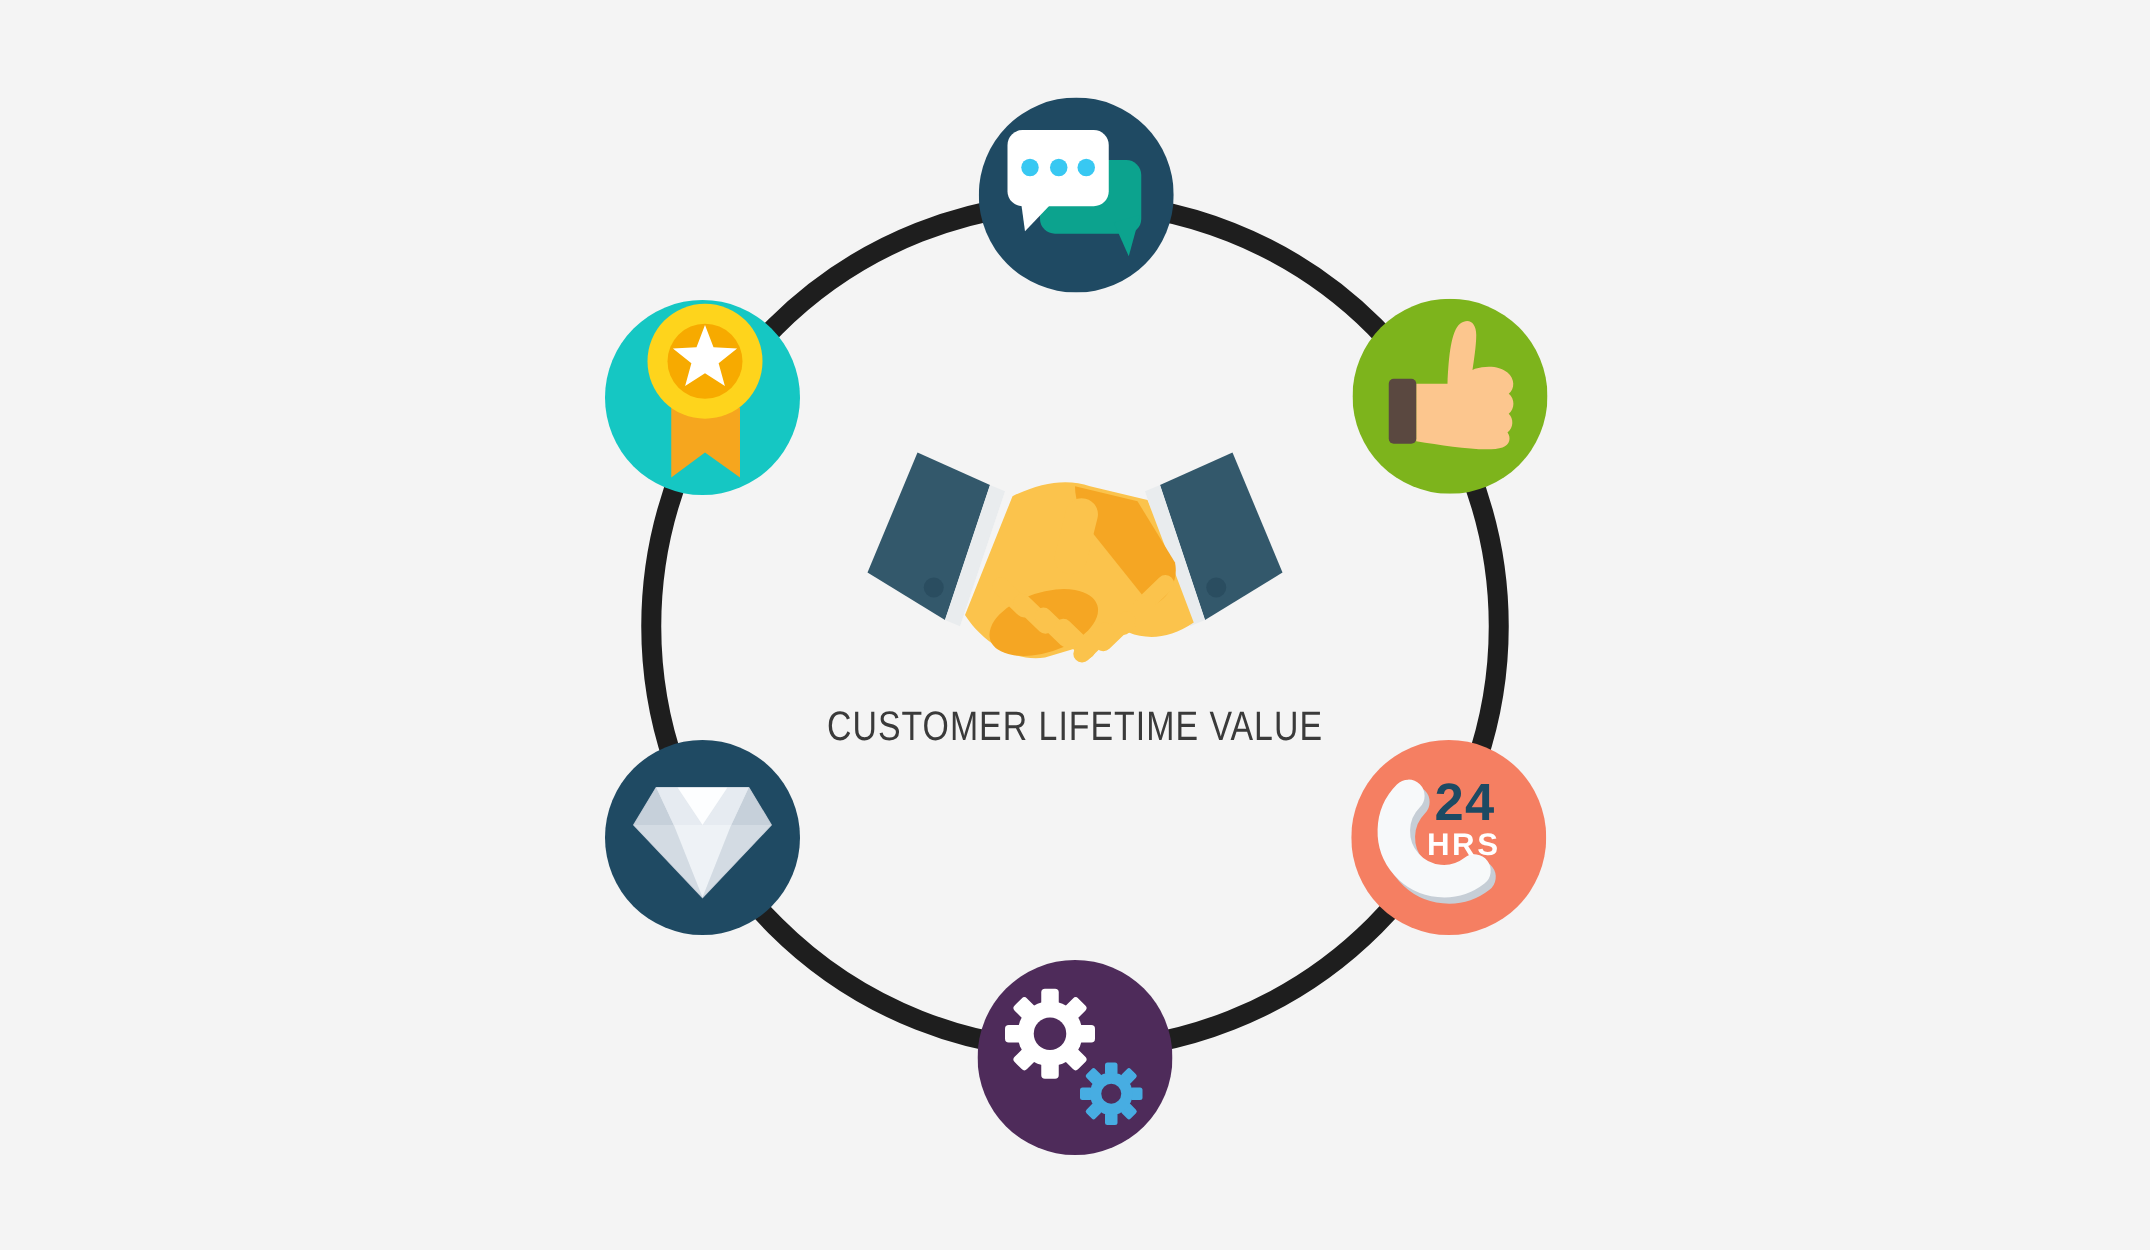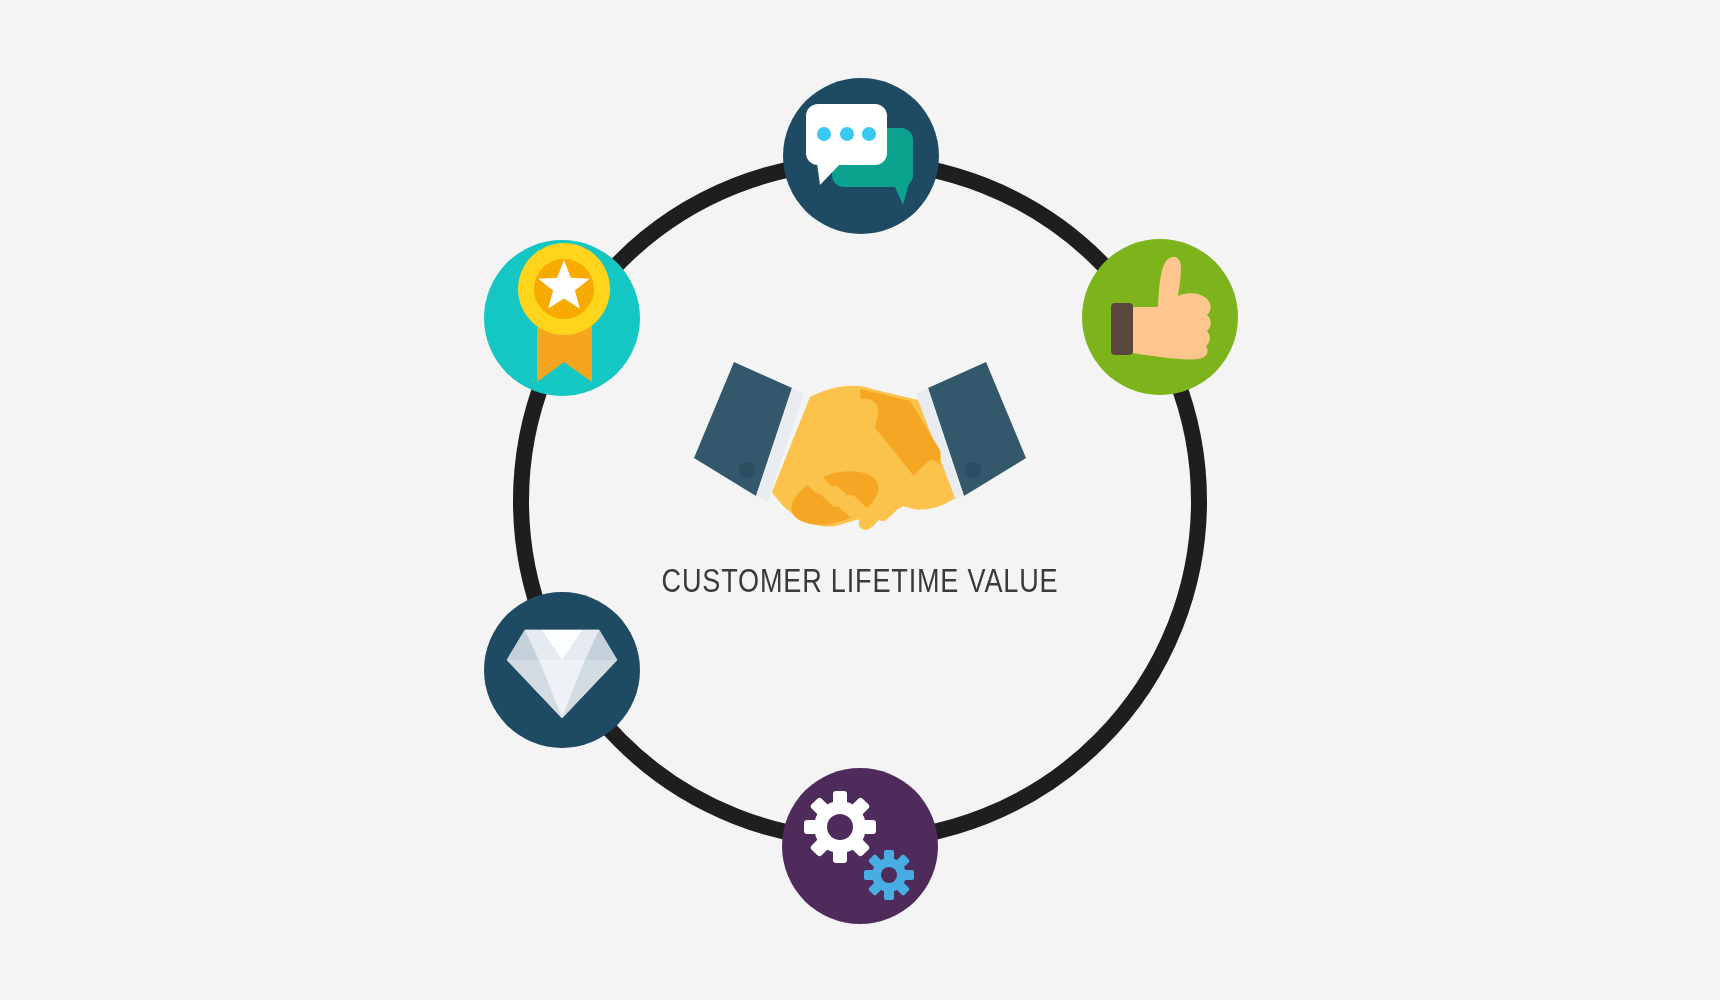--- a/index.html
+++ b/index.html
@@ -85,20 +85,31 @@
   <div class="node n-thumbs">
     <svg viewBox="0 0 156 156">
       <circle cx="78" cy="78" r="78" fill="#7db41c"></circle>
       <g>
         <path d="M51,68 L76,68 C77,45 79,26 86,20 C93,15 99,19 99,29 C99,38 97,50 96,57 L98,56 C108,53 118,54 124,59 C130,64 130,72 125,76 C130,80 130,88 125,92 C129,96 129,103 124,107 C127,111 126,117 120,119 C108,123 76,118 51,114 Z" fill="#fcc68e"></path>
         <rect x="29" y="64" width="22" height="52" rx="4" fill="#5a4840"></rect>
       </g>
     </svg>
   </div>
 
+  <div class="node n-phone">
+    <svg viewBox="0 0 156 156">
+      <circle cx="78" cy="78" r="78" fill="#f57f62"></circle>
+      <g>
+        <path d="M49.7,49.7 A40,40 0 0 0 102.6,109.5" fill="none" stroke-width="26" stroke-linecap="round" stroke="#c6ced6"></path>
+        <path d="M45.7,44.7 A40,40 0 0 0 98.6,104.5" fill="none" stroke-width="26" stroke-linecap="round" stroke="#f7f9fa"></path>
+      </g>
+      <text x="91" y="64" text-anchor="middle" class="phone-txt" font-size="42" letter-spacing="1" fill="#1d4a63">24</text>
+      <text x="90" y="92" text-anchor="middle" class="phone-txt" font-size="25" letter-spacing="2" fill="#ffffff">HRS</text>
+    </svg>
+  </div>
 
   <div class="node n-gears">
     <svg viewBox="0 0 156 156">
       <circle cx="78" cy="78" r="78" fill="#4e2b5a"></circle>
       <g fill="#ffffff">
         <rect x="51" y="23" width="14" height="14" rx="3"></rect>
         <rect x="51" y="23" width="14" height="14" rx="3" transform="rotate(45 58 59)"></rect>
         <rect x="51" y="23" width="14" height="14" rx="3" transform="rotate(90 58 59)"></rect>
         <rect x="51" y="23" width="14" height="14" rx="3" transform="rotate(135 58 59)"></rect>
         <rect x="51" y="23" width="14" height="14" rx="3" transform="rotate(180 58 59)"></rect>

